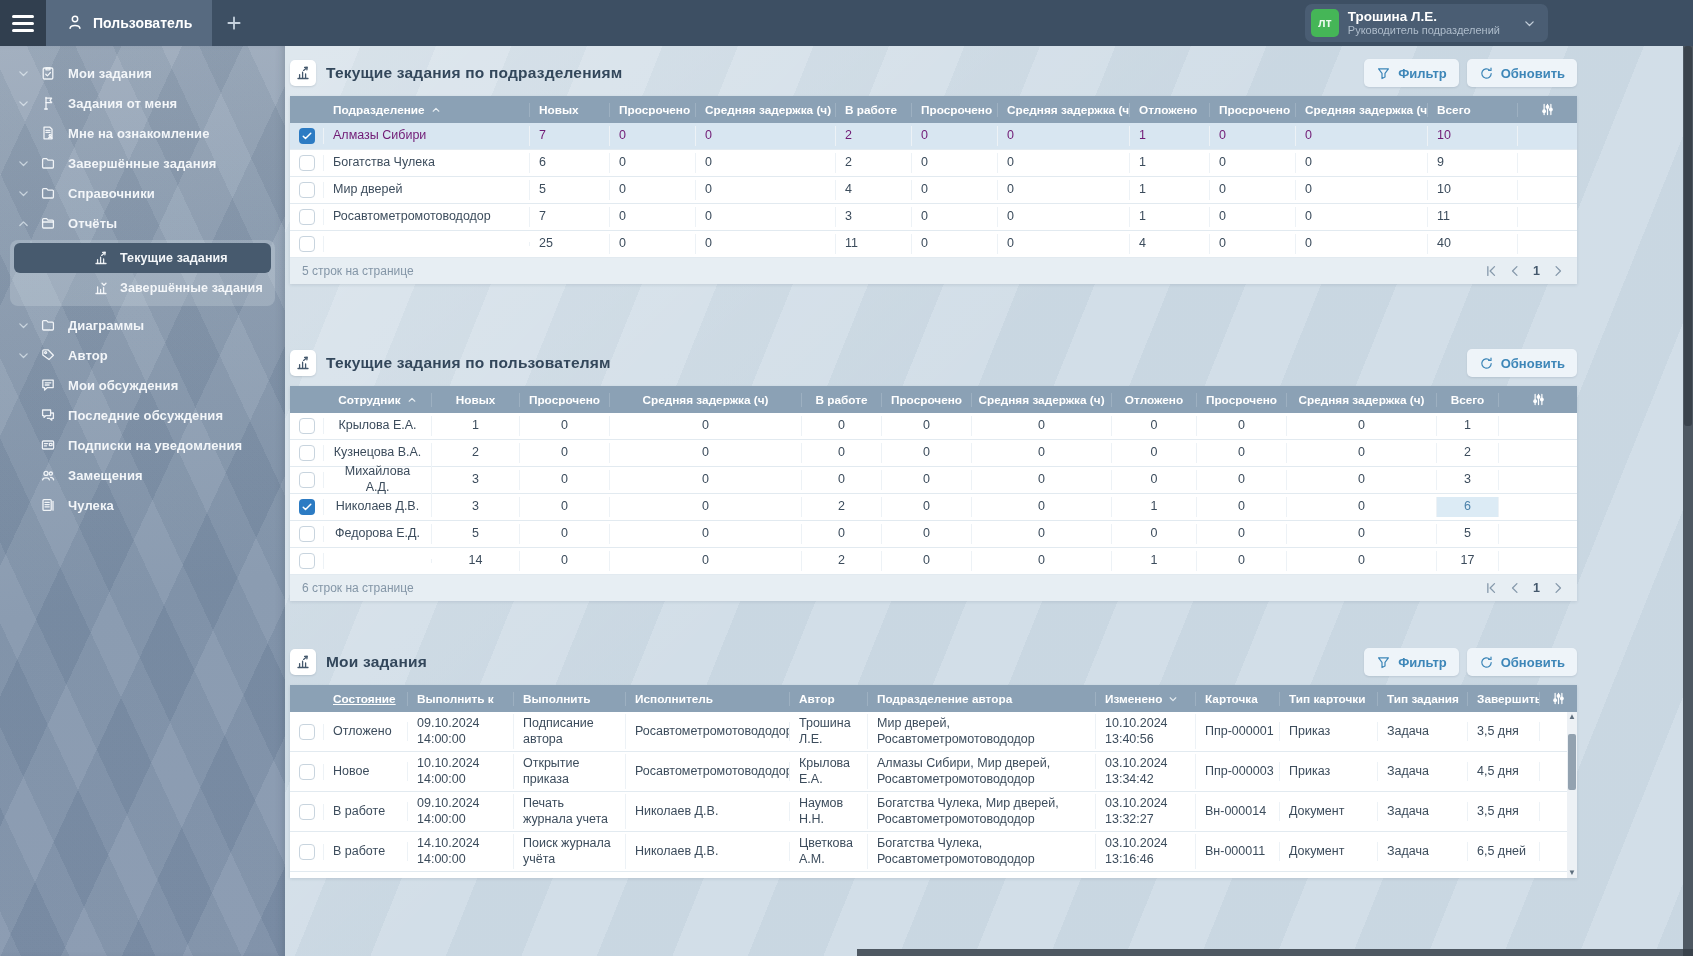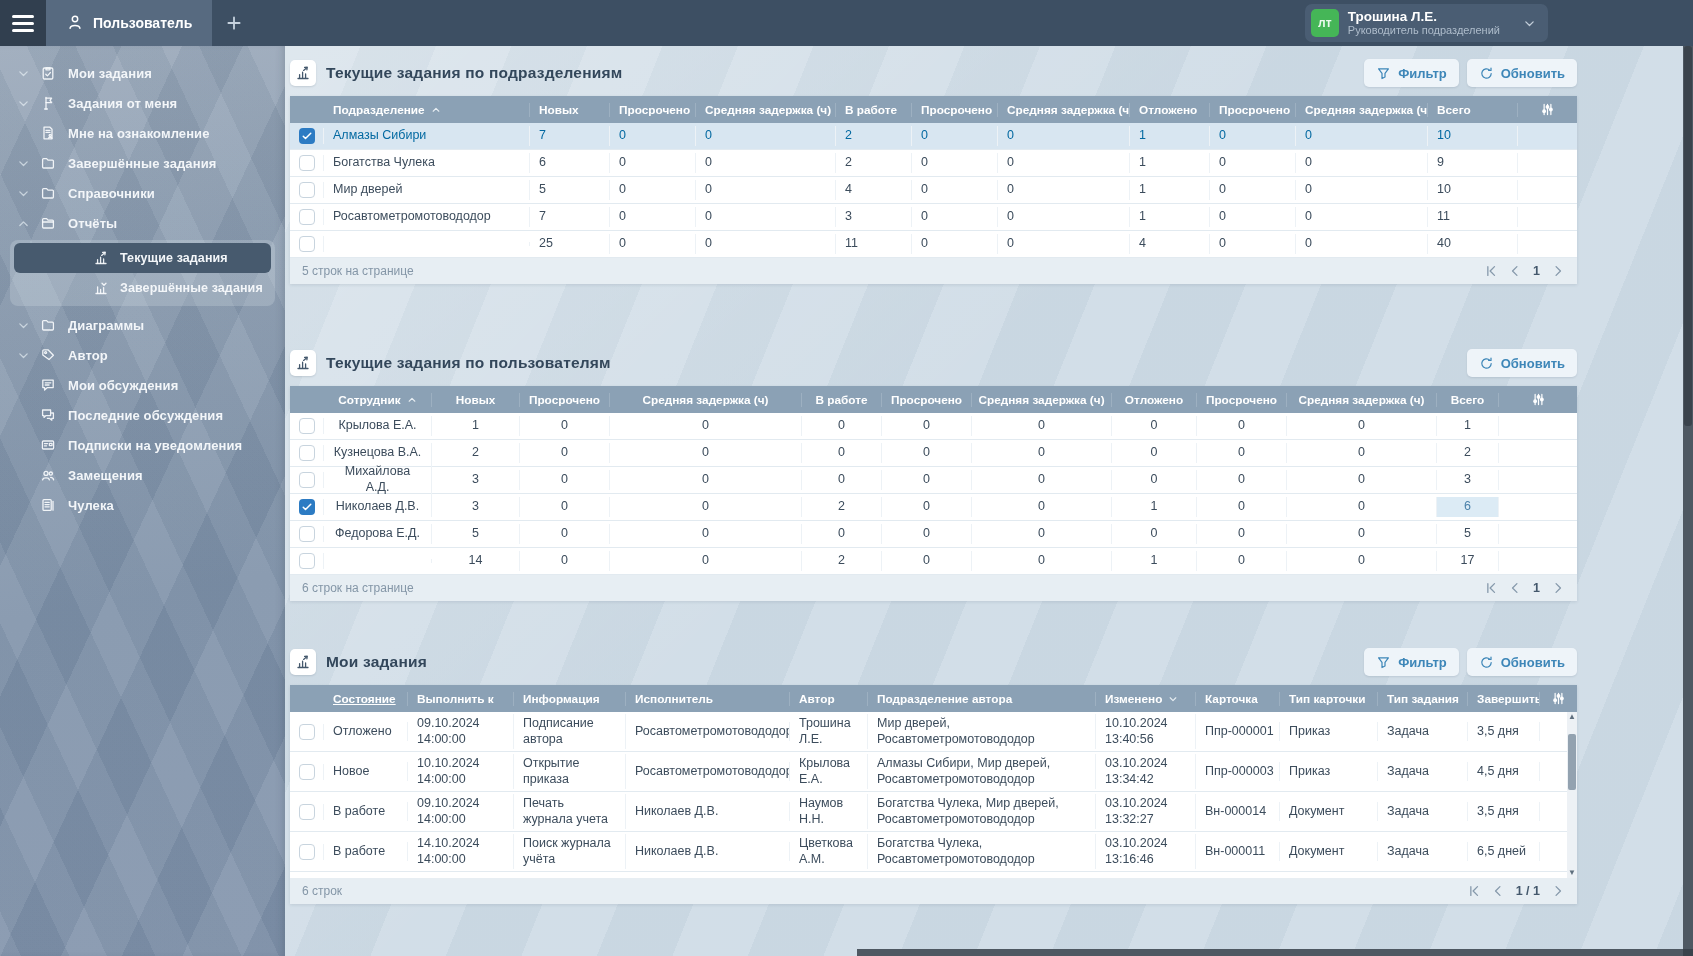--- a/index.html
+++ b/index.html
@@ -57,21 +57,21 @@
   .table { width:1287px; background:#fff; box-shadow:0 1px 3px rgba(40,60,80,.12); }
   .tr, .thead { display:flex; align-items:center; }
   .thead { background:#8ba1b5; height:27px; }
   .th { color:#fff; font-size:11.8px; font-weight:bold; display:flex; align-items:center; padding:0 9px; white-space:nowrap; overflow:hidden; border-right:1px solid rgba(255,255,255,.16); }
   .th .sort { margin-left:6px; display:flex; color:#e8eef3; }
   .tr { background:#fff; border-bottom:1px solid #e2eaf0; }
   .tr.selected { background:#d8e6f1; }
   .td { font-size:12.5px; color:#3c4c5c; display:flex; align-items:center; padding:2px 9px; border-right:1px solid #edf2f6; overflow:hidden; line-height:1.25; }
   .rows-27 .tr { height:27px; }
   .rows-40 .tr { height:40px; }
-  .tr.linkrow .td { color:#0369a1; }
+  .tr.linkrow .td { color:#701a75; }
   .td.hl { background:#dcebf5; color:#4b82ab; }
   .cb-cell { display:flex; align-items:center; justify-content:center; border-right:1px solid #edf2f6; }
   .checkbox { width:16px; height:16px; border-radius:4px; border:1.5px solid #c8d4de; background:#fff; display:flex; align-items:center; justify-content:center; cursor:pointer; }
   .checkbox.checked { border:none; background:#2c7bc3; color:#fff; }
   .center .td, .center .th { justify-content:center; text-align:center; }
   .icon-col { display:flex; align-items:center; justify-content:center; color:#fff; flex:1; }
   .tfoot { height:26px; background:#e7eef3; display:flex; align-items:center; color:#8optional; }
   .tfoot { color:#8496a7; font-size:12px; }
   .rows-label { padding-left:12px; }
   .pager { margin-left:auto; display:flex; align-items:center; gap:2px; padding-right:8px; color:#8699ab; }
@@ -754,21 +754,21 @@
         <div class="table rows-40">
           <div class="thead">
             <div class="cb-cell" style="flex: 0 0 34px;"></div>
             <div class="th" style="flex: 0 0 84px; text-decoration: underline;">
               <span>Состояние</span>
             </div>
             <div class="th" style="flex: 0 0 106px;">
               <span>Выполнить к</span>
             </div>
             <div class="th" style="flex: 0 0 112px;">
-              <span>Информация</span>
+              <span>Выполнить</span>
             </div>
             <div class="th" style="flex: 0 0 164px;">
               <span>Исполнитель</span>
             </div>
             <div class="th" style="flex: 0 0 78px;">
               <span>Автор</span>
             </div>
             <div class="th" style="flex: 0 0 228px;">
               <span>Подразделение автора</span>
             </div>
@@ -870,42 +870,20 @@
               <div class="td" style="flex: 0 0 72px;">6,5 дней</div>
               <div class="icon-col"></div>
             </div>
             <div class="partial-row"></div>
             <div class="inner-scroll">
               <div class="arr">▲</div>
               <div class="thumb"></div>
               <div class="arr down">▼</div>
             </div>
           </div>
-          <div class="tfoot">
-            <span class="rows-label">6 строк</span>
-            <div class="pager">
-              <button class="pg-btn">
-                <svg width="14" height="14" viewBox="0 0 16 16" fill="none" stroke="currentColor" stroke-width="1.5" stroke-linecap="round" stroke-linejoin="round">
-                  <path d="M4.4 3v10"></path>
-                  <path d="M12 3L7 8l5 5"></path>
-                </svg>
-              </button>
-              <button class="pg-btn">
-                <svg width="14" height="14" viewBox="0 0 16 16" fill="none" stroke="currentColor" stroke-width="1.5" stroke-linecap="round" stroke-linejoin="round">
-                  <path d="M10.2 3l-5 5 5 5"></path>
-                </svg>
-              </button>
-              <span class="pg-num">1 / 1</span>
-              <button class="pg-btn">
-                <svg width="14" height="14" viewBox="0 0 16 16" fill="none" stroke="currentColor" stroke-width="1.5" stroke-linecap="round" stroke-linejoin="round">
-                  <path d="M5.8 3l5 5-5 5"></path>
-                </svg>
-              </button>
-            </div>
-          </div>
         </div>
       </section>
     </main>
 
   <div class="v-scrollbar">
       <div class="thumb"></div>
     </div>
   <div class="h-scrollbar"></div>
   <div class="corner"></div>
 </div>

